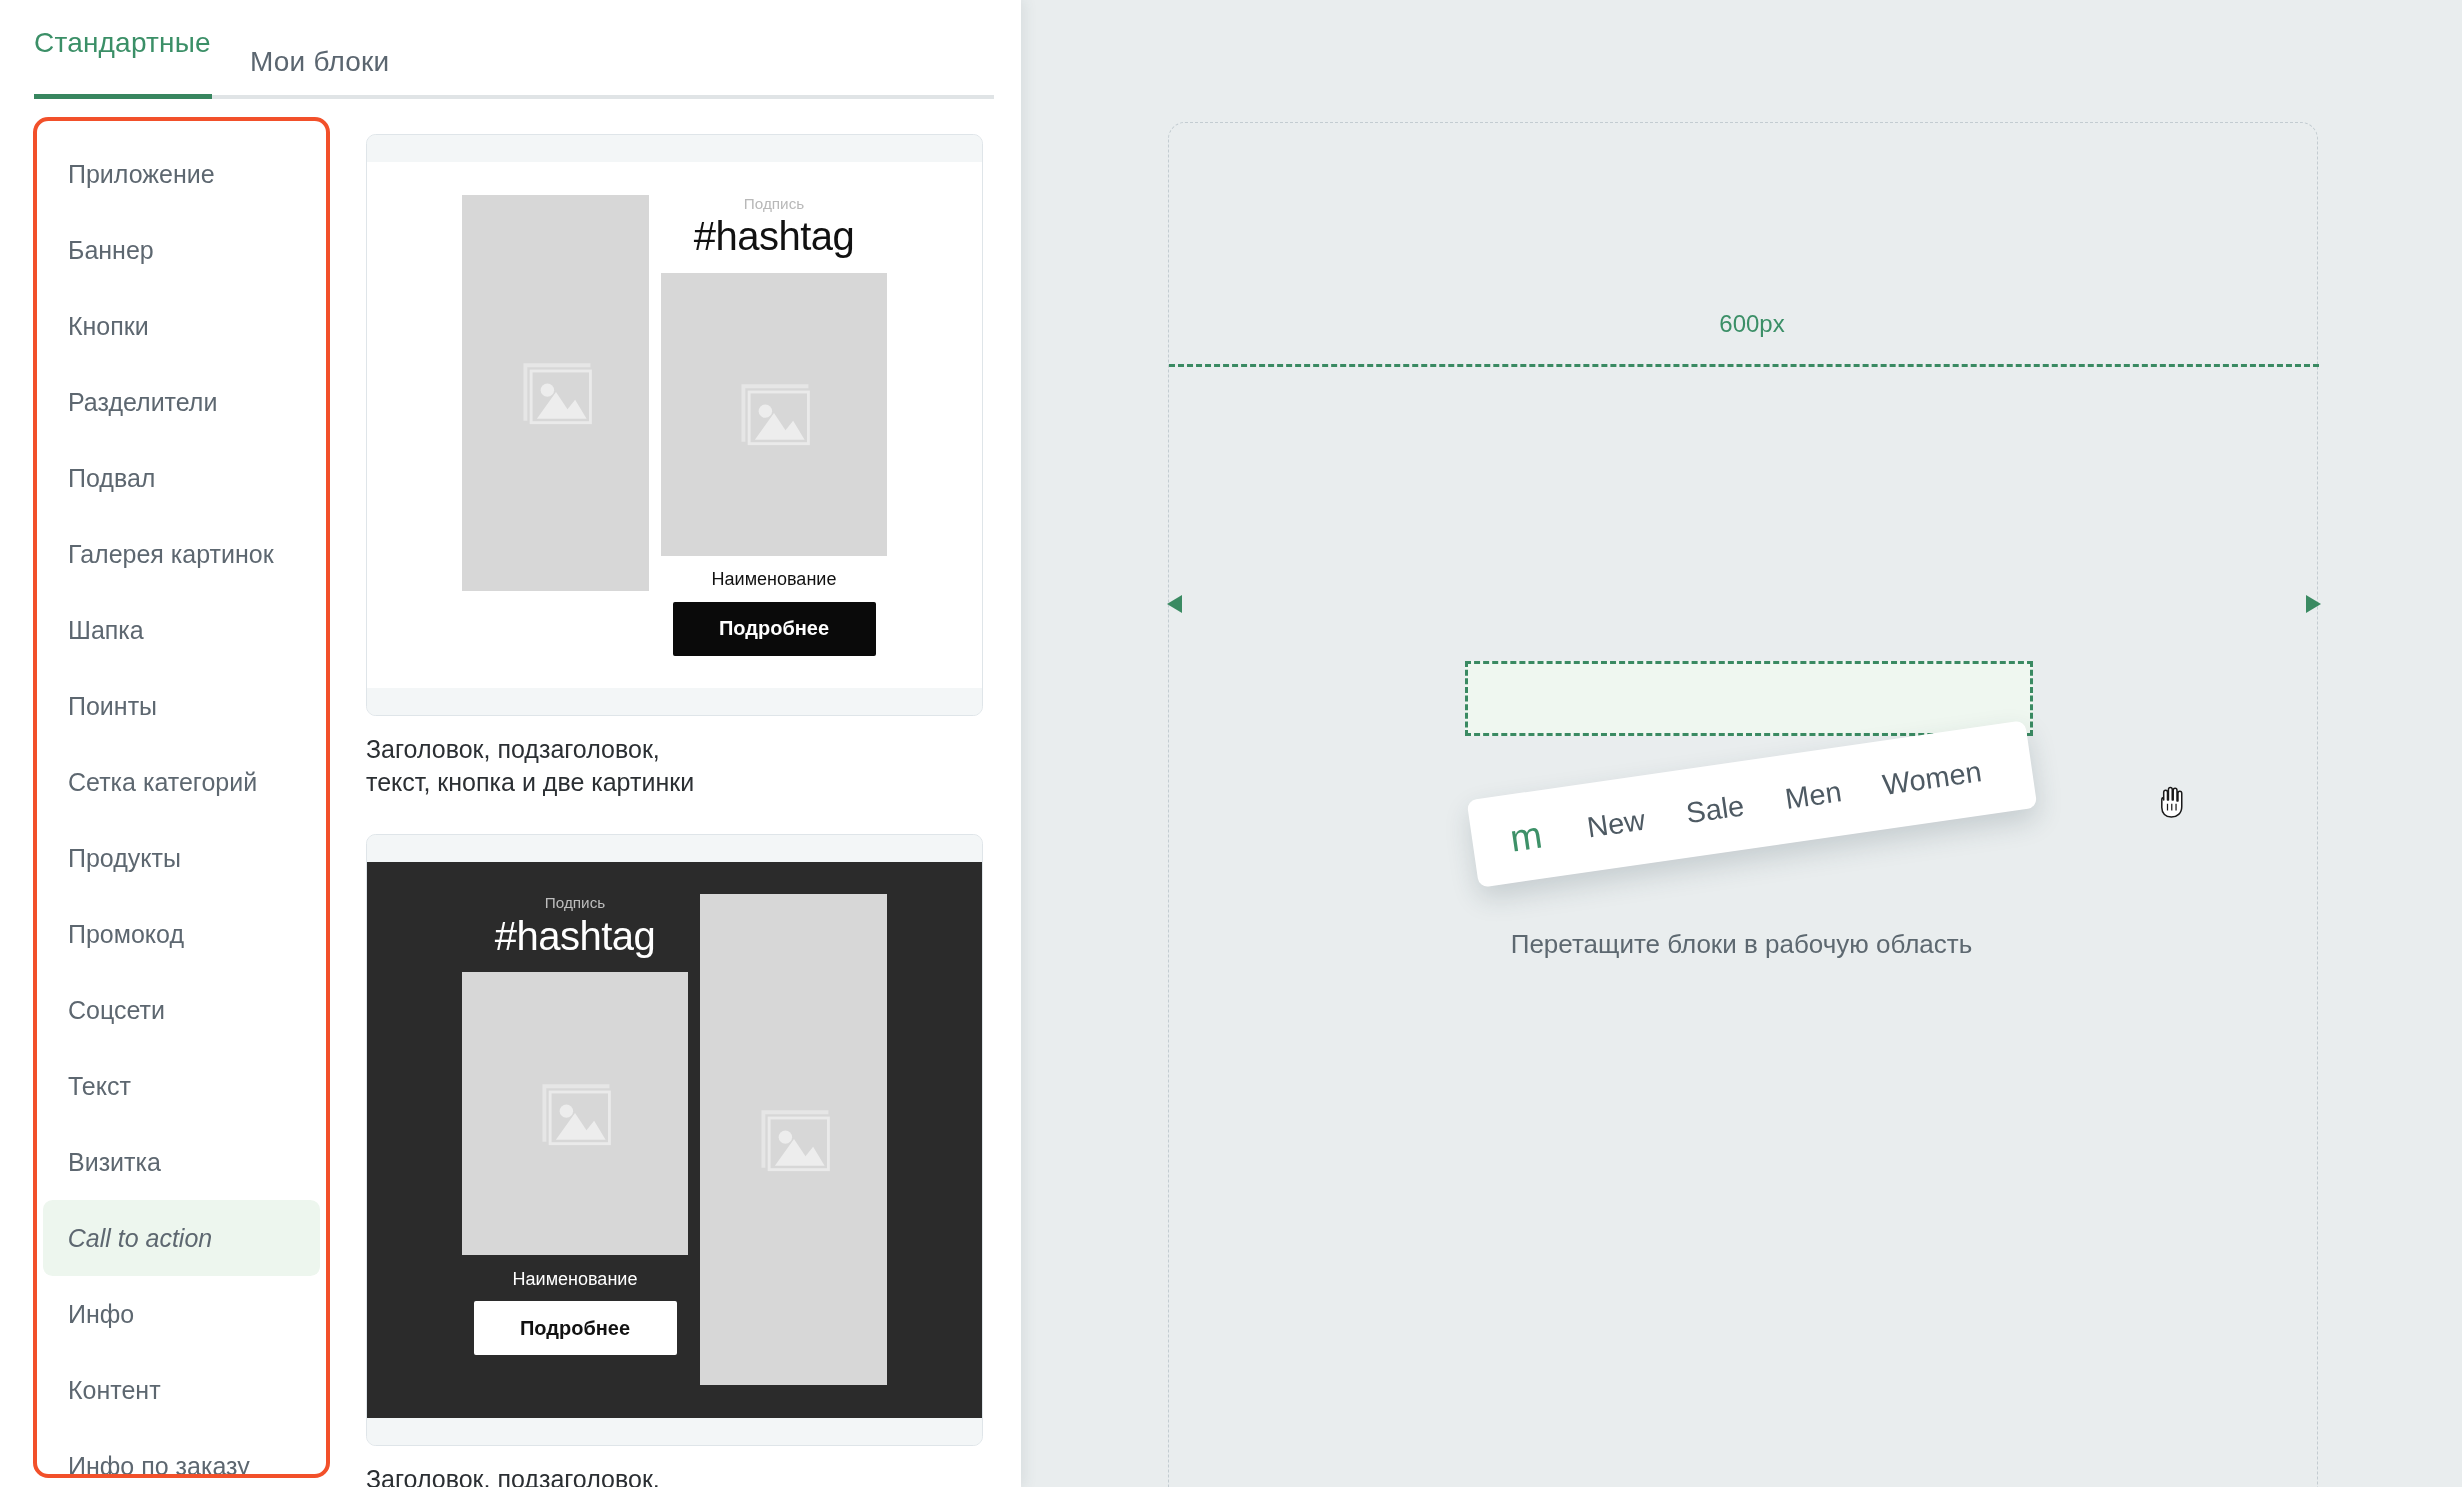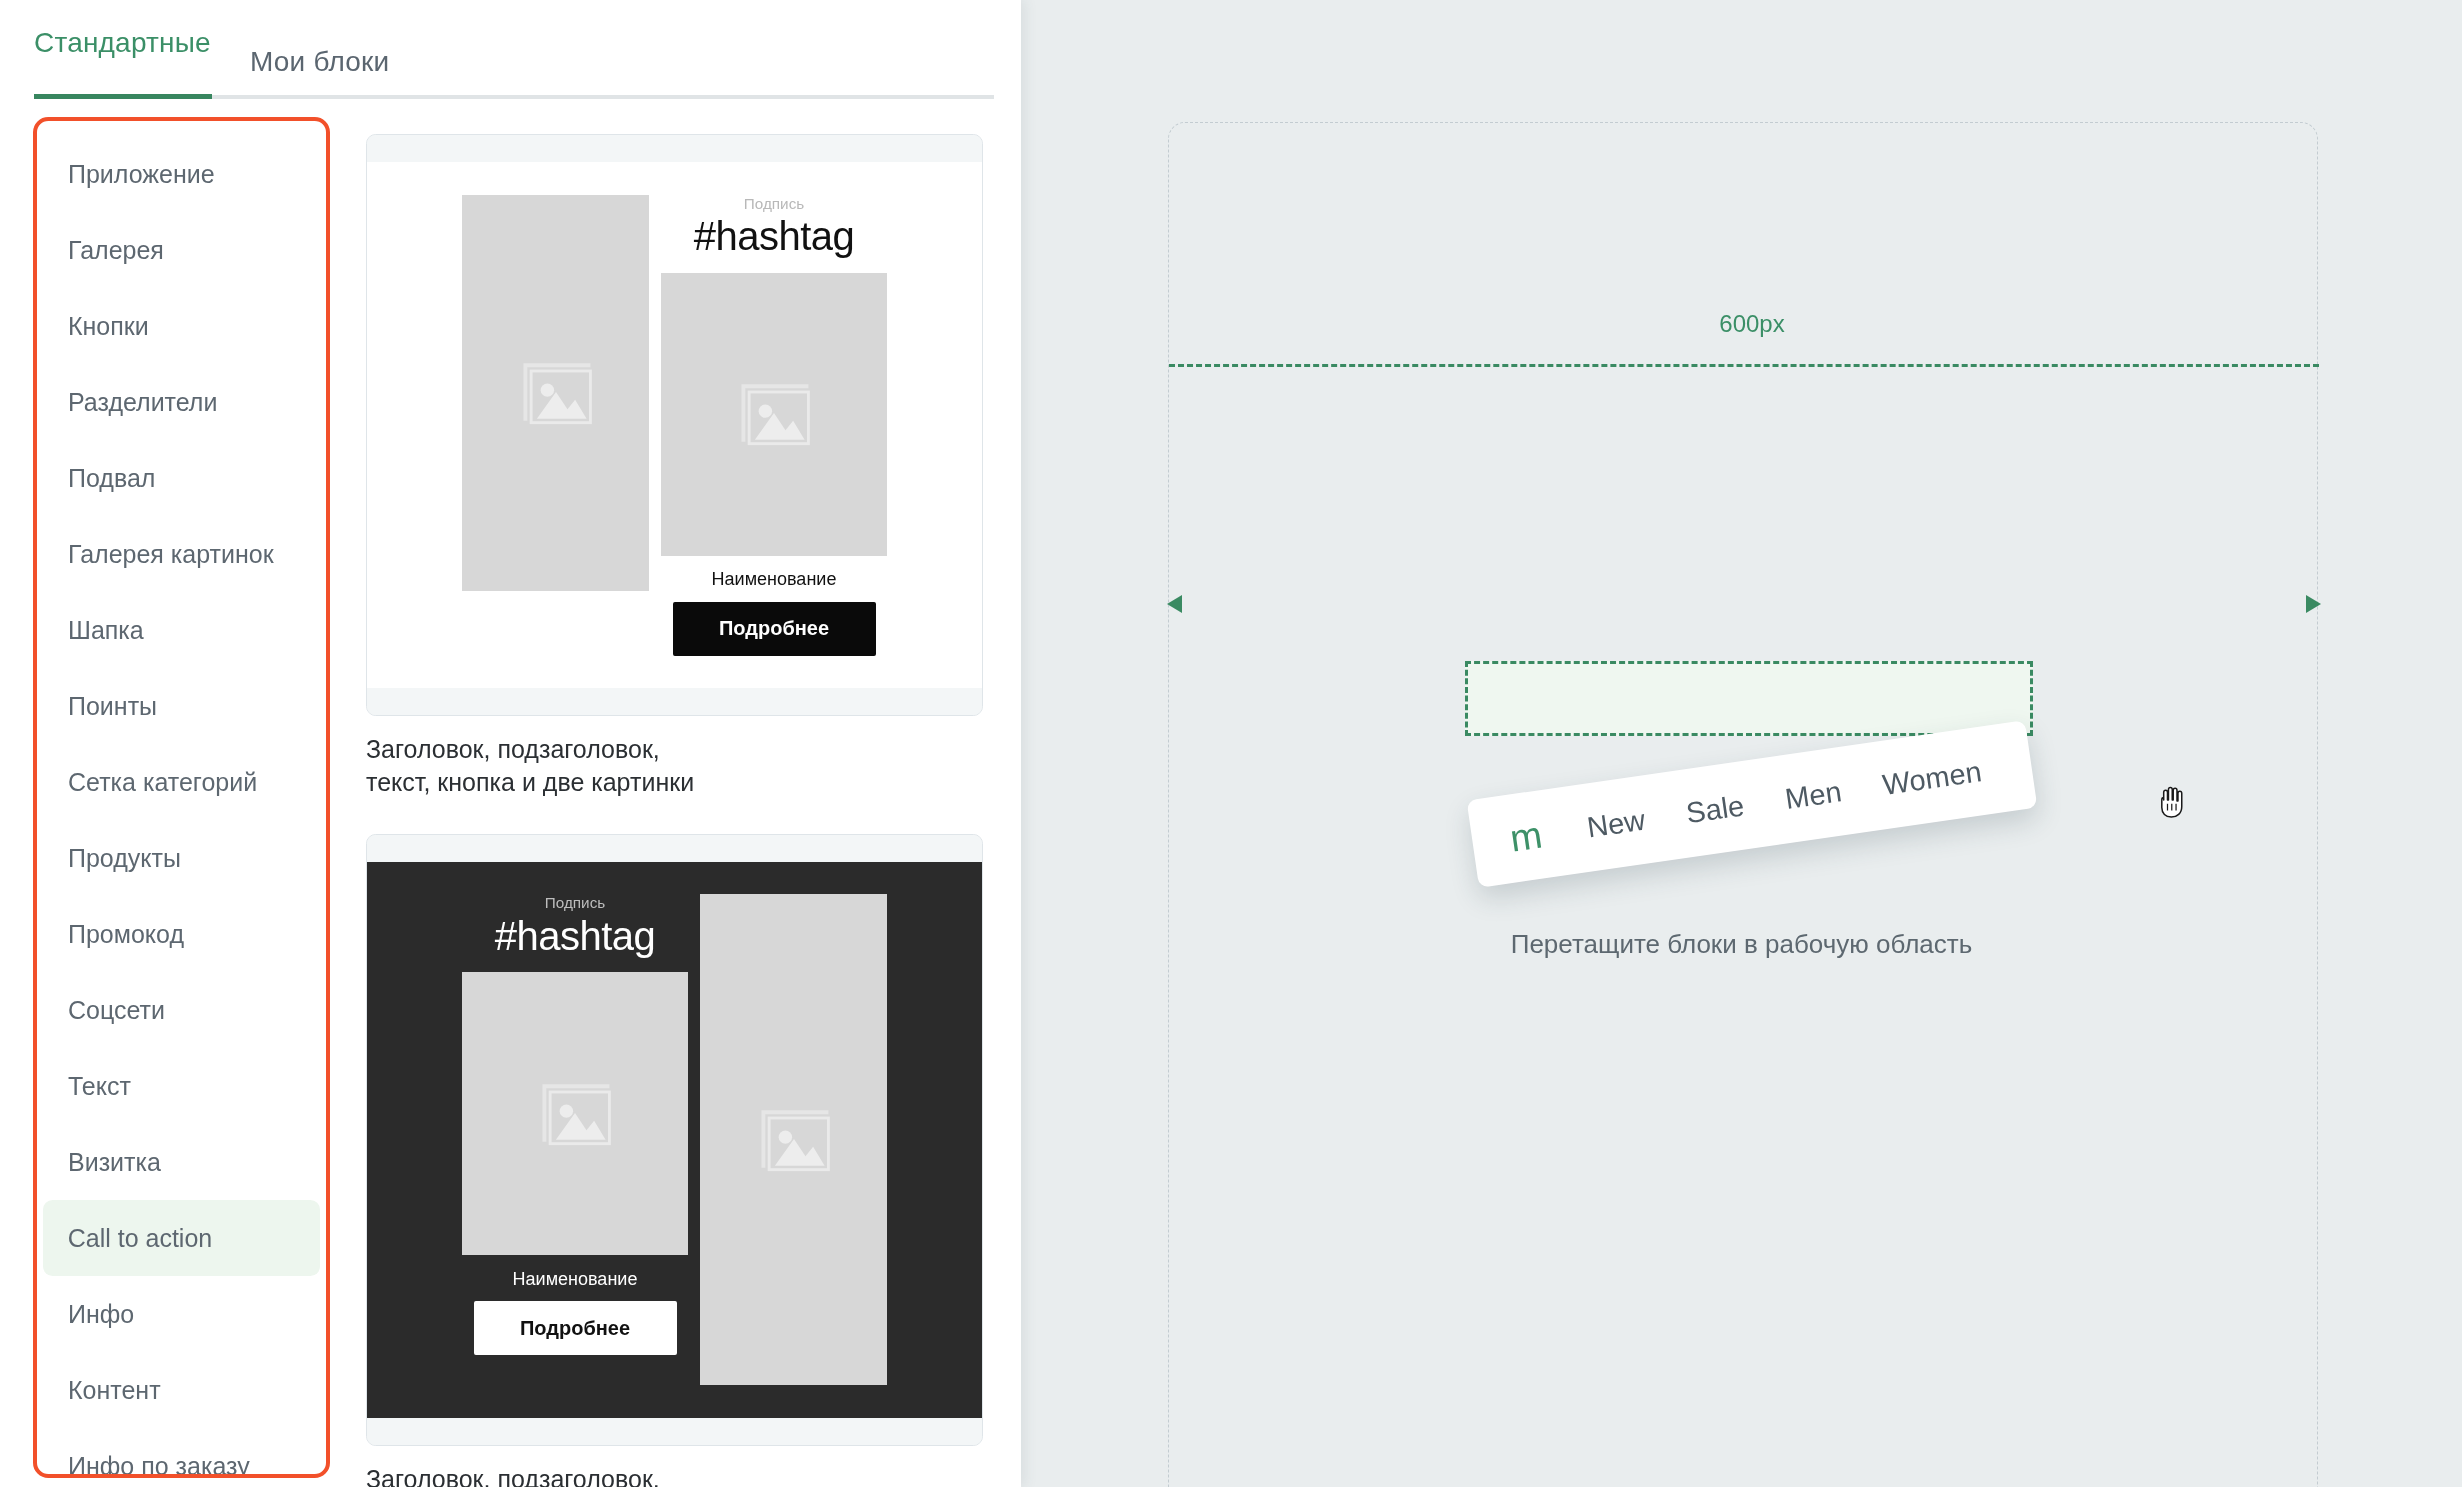--- a/index.html
+++ b/index.html
@@ -56,20 +56,21 @@
     font-size: 25px; color: #5d6770;
     cursor: pointer;
     user-select: none;
   }
   .block-item:first-child { margin-top: 15.3px; }
   .block-item.selected {
     background: #edf6ee;
     border-radius: 9.6px;
     margin: 0 5.7px;
     padding-left: 25px;
+    font-style: italic;
   }
 
   
   .preview-col {
     position: absolute; left: 366px; top: 134px;
     width: 619px; height: 1354px;
     overflow: hidden;
   }
 
   .preview-card {
@@ -190,21 +191,21 @@
       <button class="tab inactive">Мои блоки</button>
       <div class="tab-underline-track"></div>
       <div class="tab-underline-active"></div>
     </div>
 
     <div class="block-list">
       <div class="block-item">
           <span>Приложение</span>
         </div>
       <div class="block-item">
-          <span>Галерея</span>
+          <span>Баннер</span>
         </div>
       <div class="block-item">
           <span>Кнопки</span>
         </div>
       <div class="block-item">
           <span>Разделители</span>
         </div>
       <div class="block-item">
           <span>Подвал</span>
         </div>

